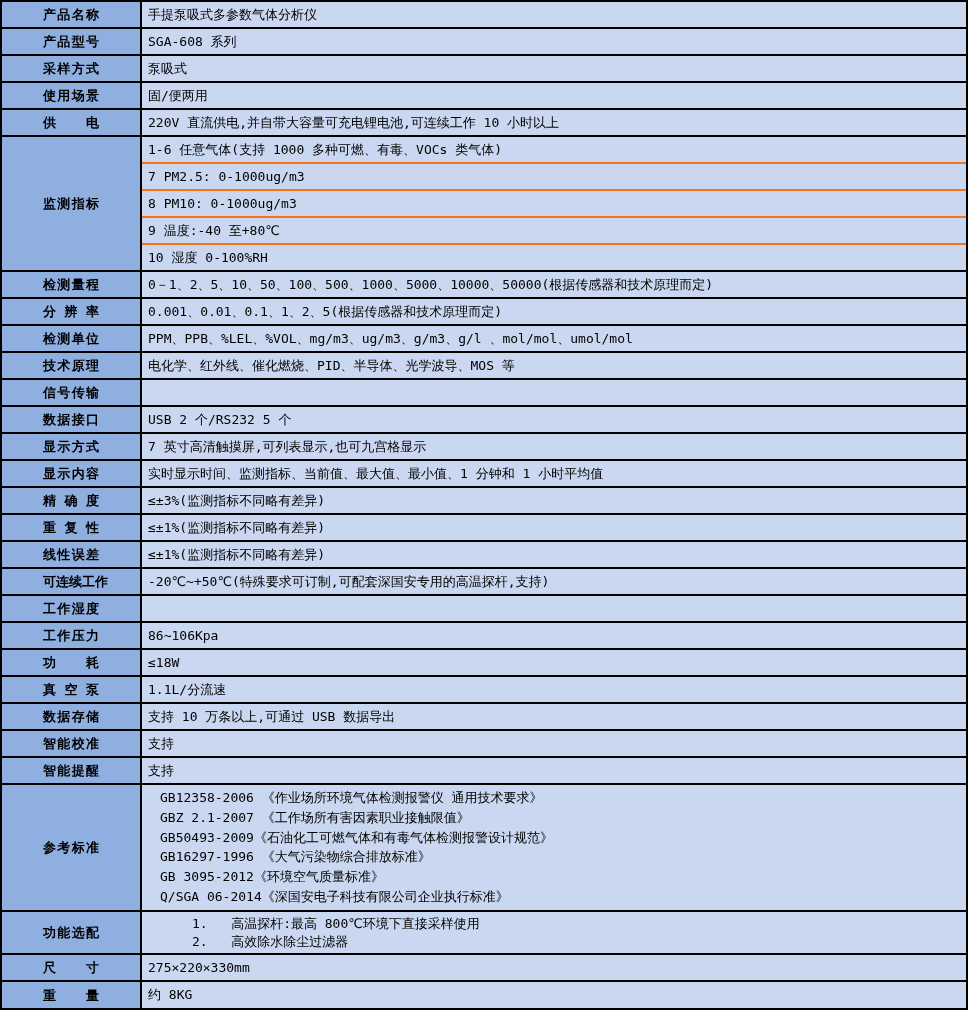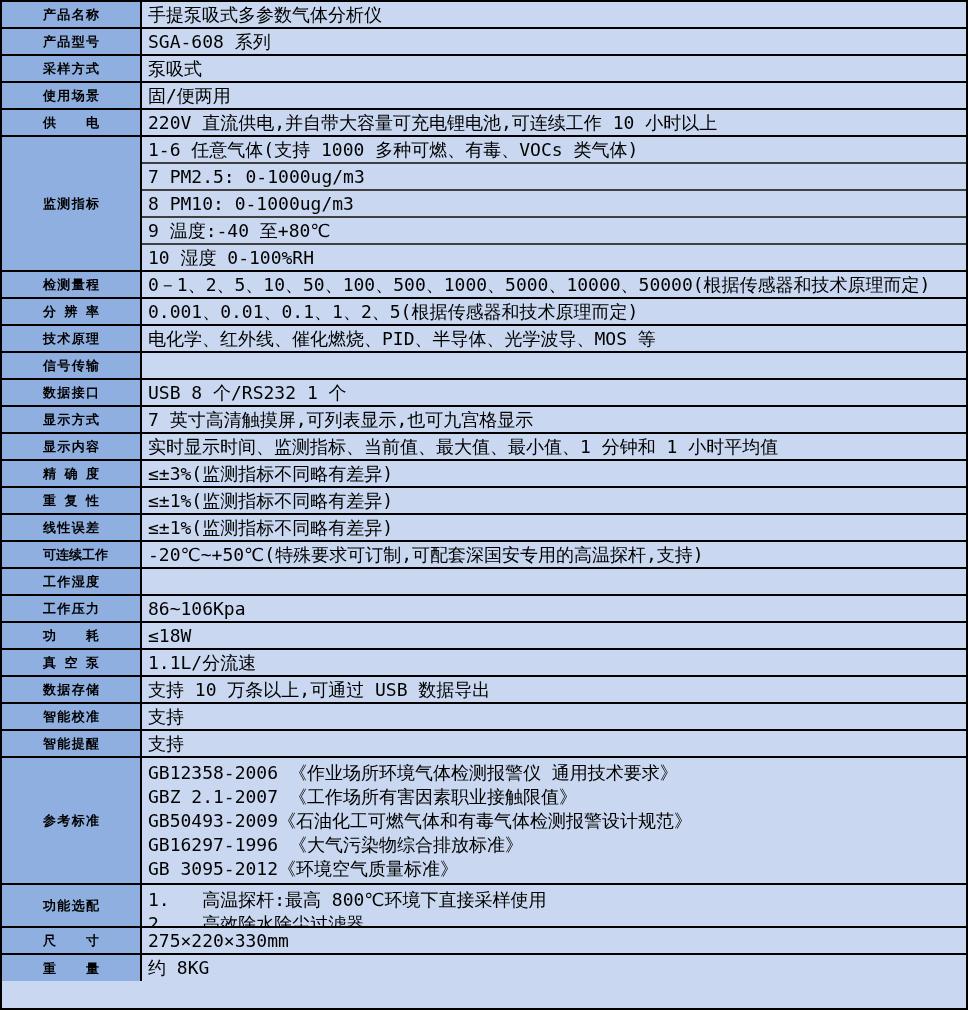--- a/index.html
+++ b/index.html
@@ -5,39 +5,39 @@
   html,body{margin:0;padding:0;background:#ffffff;}
   .table{
     width:968px;height:1010px;box-sizing:border-box;
     border:2px solid #000;background:#C9D8F0;
     font-family:"DejaVu Sans Mono","DejaVu Sans",sans-serif;
     color:#000;
   }
   .row{display:flex;box-sizing:border-box;height:27px;border-bottom:2px solid #000;}
   .row.monitor{height:135px;}
   .row.standards{height:127px;}
-  .row.options{height:43px;}
+  .row.options{height:43px;gap:32px;}
   .row.last{height:26px;border-bottom:none;border-radius:13px;}
   .lbl{
     width:140px;box-sizing:border-box;border-right:2px solid #000;
     background:#8FAFE0;display:flex;align-items:center;justify-content:center;
     flex-shrink:0;
   }
   .lt{
     display:inline-block;width:56px;
     font-family:"DejaVu Sans","Liberation Sans",sans-serif;
     font-weight:bold;font-size:13px;line-height:15px;
     text-align:justify;text-align-last:justify;white-space:nowrap;
   }
   .val{flex:1;display:flex;align-items:center;min-width:0;background:#C9D8F0;}
-  .vt{font-size:18px;padding-left:6px;white-space:pre;}
+  .vt{font-size:13px;padding-left:6px;white-space:pre;}
   .stack{flex:1;display:flex;flex-direction:column;min-width:0;background:#C9D8F0;}
-  .sub{box-sizing:border-box;height:27px;border-bottom:2px solid #404040;display:flex;align-items:center;}
+  .sub{box-sizing:border-box;height:27px;border-bottom:2px solid #f97316;display:flex;align-items:center;}
   .sub:last-child{height:25px;border-bottom:none;}
-  .lines{flex:1;display:flex;flex-direction:column;justify-content:space-around;padding:3px 0;min-width:0;background:#C9D8F0;}
+  .lines{flex:1;display:flex;flex-direction:column;justify-content:space-around;padding:3px 12px;min-width:0;background:#C9D8F0;}
 </style>
 </head>
 <body>
 
 <div class="table">
 
   <div class="row">
     <div class="lbl">
         <span class="lt">产品名称</span>
       </div>
@@ -116,20 +116,28 @@
 
   <div class="row">
     <div class="lbl">
         <span class="lt">分辨率</span>
       </div>
     <div class="val">
         <span class="vt">0.001、0.01、0.1、1、2、5(根据传感器和技术原理而定)</span>
       </div>
   </div>
 
+  <div class="row">
+    <div class="lbl">
+        <span class="lt">检测单位</span>
+      </div>
+    <div class="val">
+        <span class="vt">PPM、PPB、%LEL、%VOL、mg/m3、ug/m3、g/m3、g/l 、mol/mol、umol/mol</span>
+      </div>
+  </div>
 
   <div class="row">
     <div class="lbl">
         <span class="lt">技术原理</span>
       </div>
     <div class="val">
         <span class="vt">电化学、红外线、催化燃烧、PID、半导体、光学波导、MOS 等</span>
       </div>
   </div>
 
@@ -137,21 +145,21 @@
     <div class="lbl">
         <span class="lt">信号传输</span>
       </div>
   </div>
 
   <div class="row">
     <div class="lbl">
         <span class="lt">数据接口</span>
       </div>
     <div class="val">
-        <span class="vt">USB 8 个/RS232 1 个</span>
+        <span class="vt">USB 2 个/RS232 5 个</span>
       </div>
   </div>
 
   <div class="row">
     <div class="lbl">
         <span class="lt">显示方式</span>
       </div>
     <div class="val">
         <span class="vt">7 英寸高清触摸屏,可列表显示,也可九宫格显示</span>
       </div>

